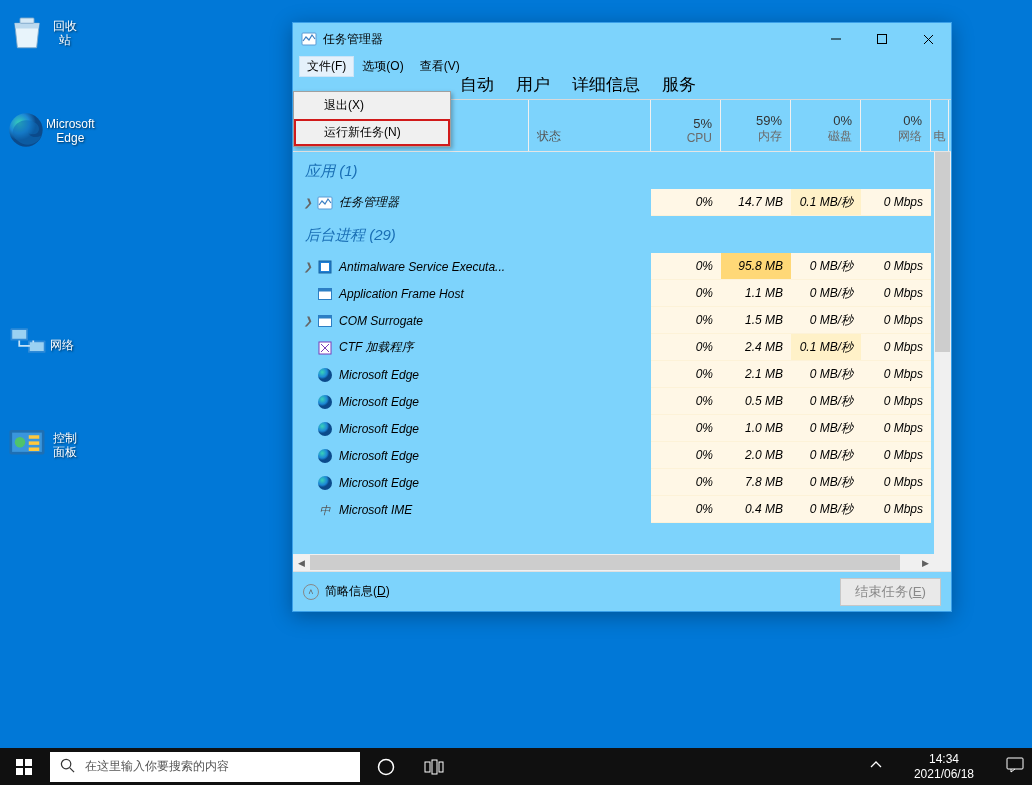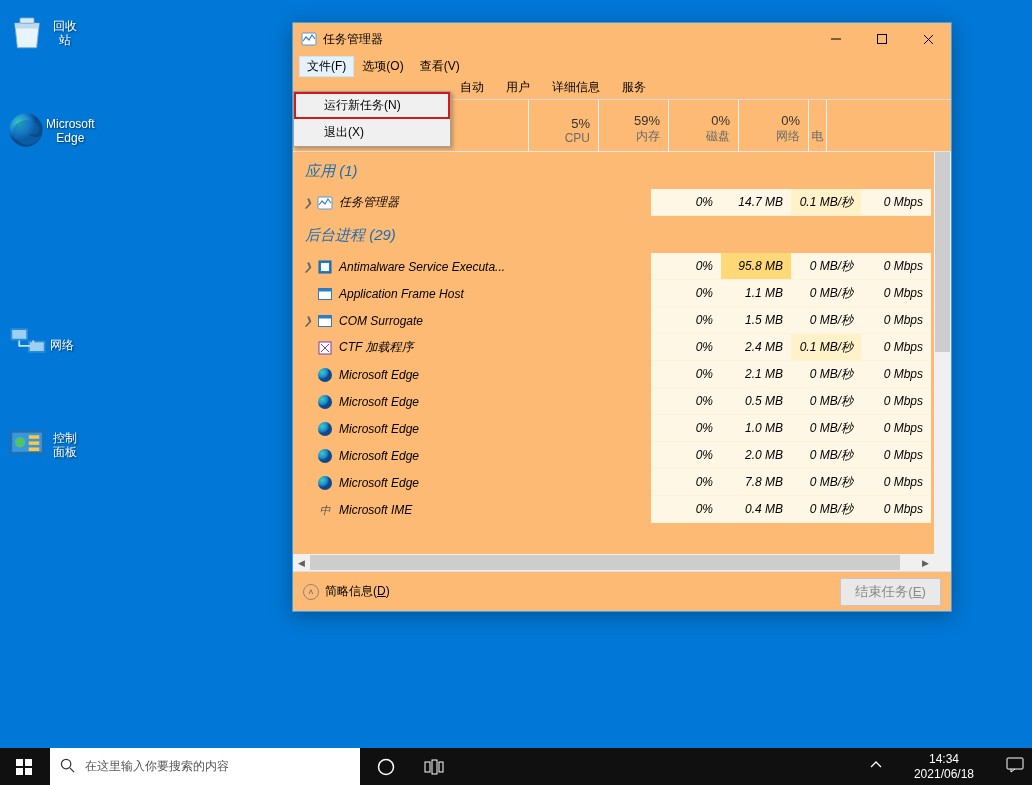--- a/index.html
+++ b/index.html
@@ -5,36 +5,36 @@
   * { box-sizing: border-box; margin: 0; padding: 0; font-family: "Segoe UI", "Microsoft YaHei", sans-serif; }
   body { width: 1032px; height: 785px; background: #0178d7; overflow: hidden; position: relative; }
 
   
   .desktop { position: absolute; top: 0; left: 0; width: 100%; height: 748px; }
   .desktop-icon { width: 76px; display: flex; flex-direction: row; align-items: center; position: absolute; color: #fff; font-size: 12px; text-align: center; cursor: pointer; }
   .desktop-icon .glyph { width: 44px; height: 44px; display: flex; align-items: center; justify-content: center; }
   .desktop-icon .label { margin-top: 2px; text-shadow: 1px 1px 2px rgba(0,0,0,.6); line-height: 1.2; }
 
   
-  .window { position: absolute; left: 292px; top: 22px; width: 660px; height: 590px; background: #fdba74; border: 1px solid #3aa0e9; box-shadow: 0 4px 20px rgba(0,0,0,.3); display: flex; flex-direction: column; }
+  .window { position: absolute; left: 292px; top: 22px; width: 660px; height: 590px; background: #7dd3fc; border: 1px solid #3aa0e9; box-shadow: 0 4px 20px rgba(0,0,0,.3); display: flex; flex-direction: column; }
   .titlebar { height: 32px; display: flex; align-items: center; padding: 0 0 0 8px; font-size: 12px; }
   .titlebar .app-icon { width: 16px; height: 16px; margin-right: 6px; display: inline-flex; align-items: center; justify-content: center; }
   .titlebar .caption { flex: 1; }
   .winbtns { display: flex; height: 100%; }
   .winbtn { width: 46px; display: flex; align-items: center; justify-content: center; font-size: 11px; }
 
   .menubar { height: 22px; display: flex; align-items: center; padding: 0 6px; font-size: 12px; position: relative; }
   .menubar .mitem { padding: 2px 8px; }
   .menubar .mitem.open { background: #e5f1fb; border: 1px solid #cce4f7; padding: 1px 7px; }
 
   .dropdown { position: absolute; top: 68px; left: 0px; width: 158px; background: #f0f0f0; border: 1px solid #a0a0a0; box-shadow: 2px 2px 4px rgba(0,0,0,.25); z-index: 40; font-size: 12px; }
   .dropdown .ditem { padding: 5px 0 5px 30px; }
   .dropdown .ditem.highlight { outline: 2px solid #d11a1a; outline-offset: -2px; }
 
-  .tabs { height: 23px; display: flex; align-items: flex-end; padding: 0 6px; font-size: 12px; border-bottom: 1px solid #d9d9d9; overflow: hidden; }
+  .tabs { height: 23px; display: flex; align-items: flex-end; padding: 0 6px; font-size: 17px; border-bottom: 1px solid #d9d9d9; overflow: hidden; }
   .tabs .tab { padding: 3px 10px 3px; border: 1px solid transparent; border-bottom: none; }
   .tabs .tab.partial { padding-left: 2px; }
 
   .headers { height: 52px; display: flex; border-bottom: 1px solid #e5e5e5; font-size: 12px; color: #555; overflow: hidden; }
   .hcell { display: flex; flex-direction: column; justify-content: flex-end; padding: 4px 8px 6px 8px; border-right: 1px solid #f0f0f0; position: relative; }
   .hcell.name { width: 236px; justify-content: flex-end; padding-left: 12px; }
   .hcell.status { width: 122px; justify-content: flex-end; }
   .hcell.num { width: 70px; align-items: flex-end; text-align: right; }
   .hcell .pct { font-size: 13px; color: #333; }
   .hcell .lab { color: #6b6b6b; }
@@ -63,21 +63,21 @@
   .corner { position: absolute; right: 0; bottom: 0; width: 17px; height: 17px; background: #f0f0f0; }
 
   .footer { height: 40px; border-top: 1px solid #e0e0e0; display: flex; align-items: center; padding: 0 10px; font-size: 12px; }
   .footer .expand-toggle { display: flex; align-items: center; gap: 6px; }
   .footer .circle { width: 16px; height: 16px; border: 1px solid #888; border-radius: 50%; display: flex; align-items: center; justify-content: center; font-size: 9px; color: #666; }
   .footer .endbtn { margin-left: auto; padding: 4px 14px; border: 1px solid #c7c7c7; background: #e9e9e9; color: #8a8a8a; }
 
   
   .taskbar { position: absolute; left: 0; right: 0; bottom: 0; height: 37px; background: #101010; display: flex; align-items: center; color: #fff; font-size: 12px; }
   .taskbar .start { width: 48px; height: 100%; display: flex; align-items: center; justify-content: center; }
-  .taskbar .search { width: 310px; height: 37px; margin: 0 2px; background: #fff; color: #555; display: flex; align-items: center; padding: 0 10px; gap: 10px; }
+  .taskbar .search { width: 310px; height: 30px; margin: 0 2px; background: #fff; color: #555; display: flex; align-items: center; padding: 0 10px; gap: 10px; }
   .taskbar .tbtn { width: 48px; height: 100%; display: flex; align-items: center; justify-content: center; }
   .taskbar .sys { margin-left: auto; display: flex; align-items: center; height: 100%; gap: 16px; }
   .taskbar .clock { text-align: center; line-height: 1.2; font-size: 12px; padding: 0 8px; }
   .taskbar .tray-icon { padding: 0 8px; }
   .tm-svg { width: 16px; height: 16px; }
 </style>
 </head>
 <body>
 
 <div class="desktop">
@@ -175,27 +175,30 @@
 
   <div class="tabs">
     <div style="width:158px"></div>
     <div class="tab partial">自动</div>
     <div class="tab">用户</div>
     <div class="tab">详细信息</div>
     <div class="tab">服务</div>
   </div>
 
   <div class="dropdown">
+    <div class="ditem">退出(X)</div>
     <div class="ditem highlight">运行新任务(N)</div>
-    <div class="ditem">退出(X)</div>
   </div>
 
   <div class="headers">
     <div class="hcell name">
         <span>名称</span>
+      </div>
+    <div class="hcell status">
+        <span>状态</span>
       </div>
     <div class="hcell num">
       <span class="pct">5%</span>
       <span class="lab">CPU</span>
     </div>
     <div class="hcell num">
       <span class="pct">59%</span>
       <span class="lab">内存</span>
     </div>
     <div class="hcell num">

